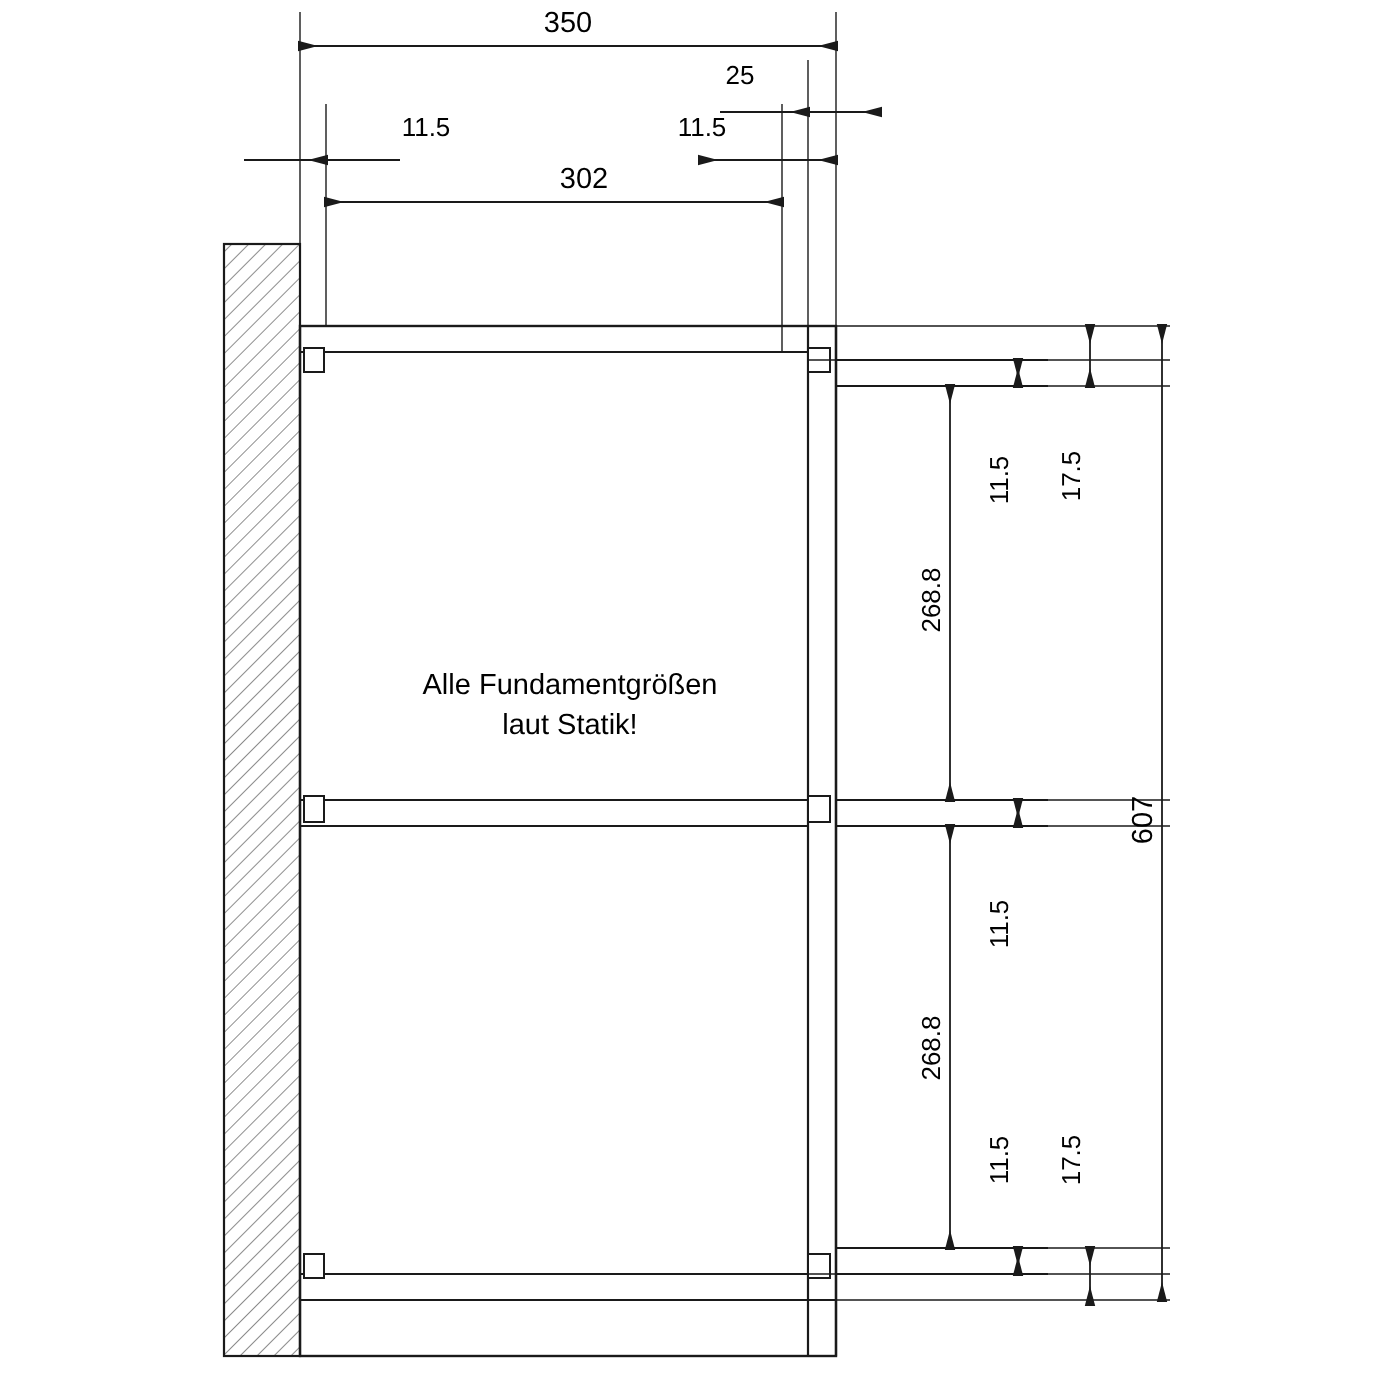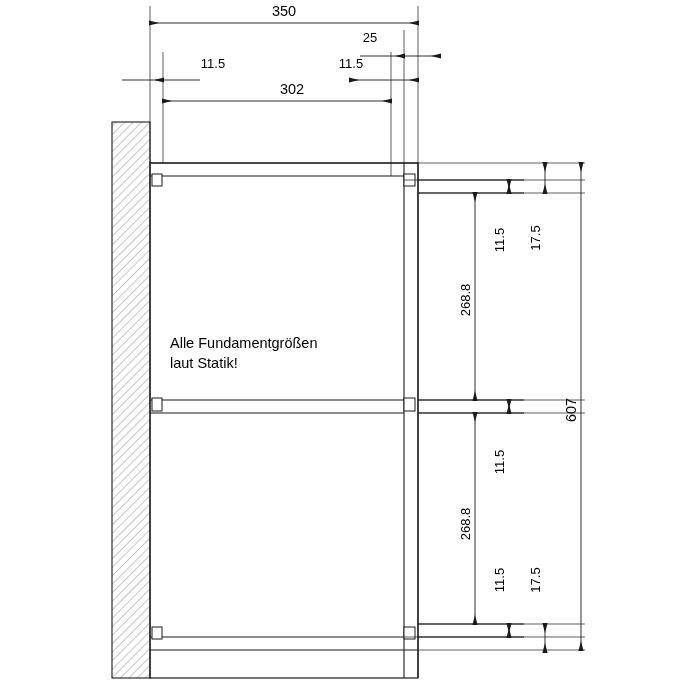--- a/index.html
+++ b/index.html
@@ -20,21 +20,21 @@
   #sheet svg {
     position: absolute;
     left: 0;
     top: 0;
   }
   .note {
     position: absolute;
     left: 170px;
     top: 334px;
     width: 230px;
-    text-align: left;
+    text-align: center;
     font-size: 14.5px;
     color: #000;
     line-height: 1.35;
     white-space: pre-line;
   }
   text {
     font-family: "Liberation Sans", sans-serif;
     fill: #000000;
   }
 </style>

